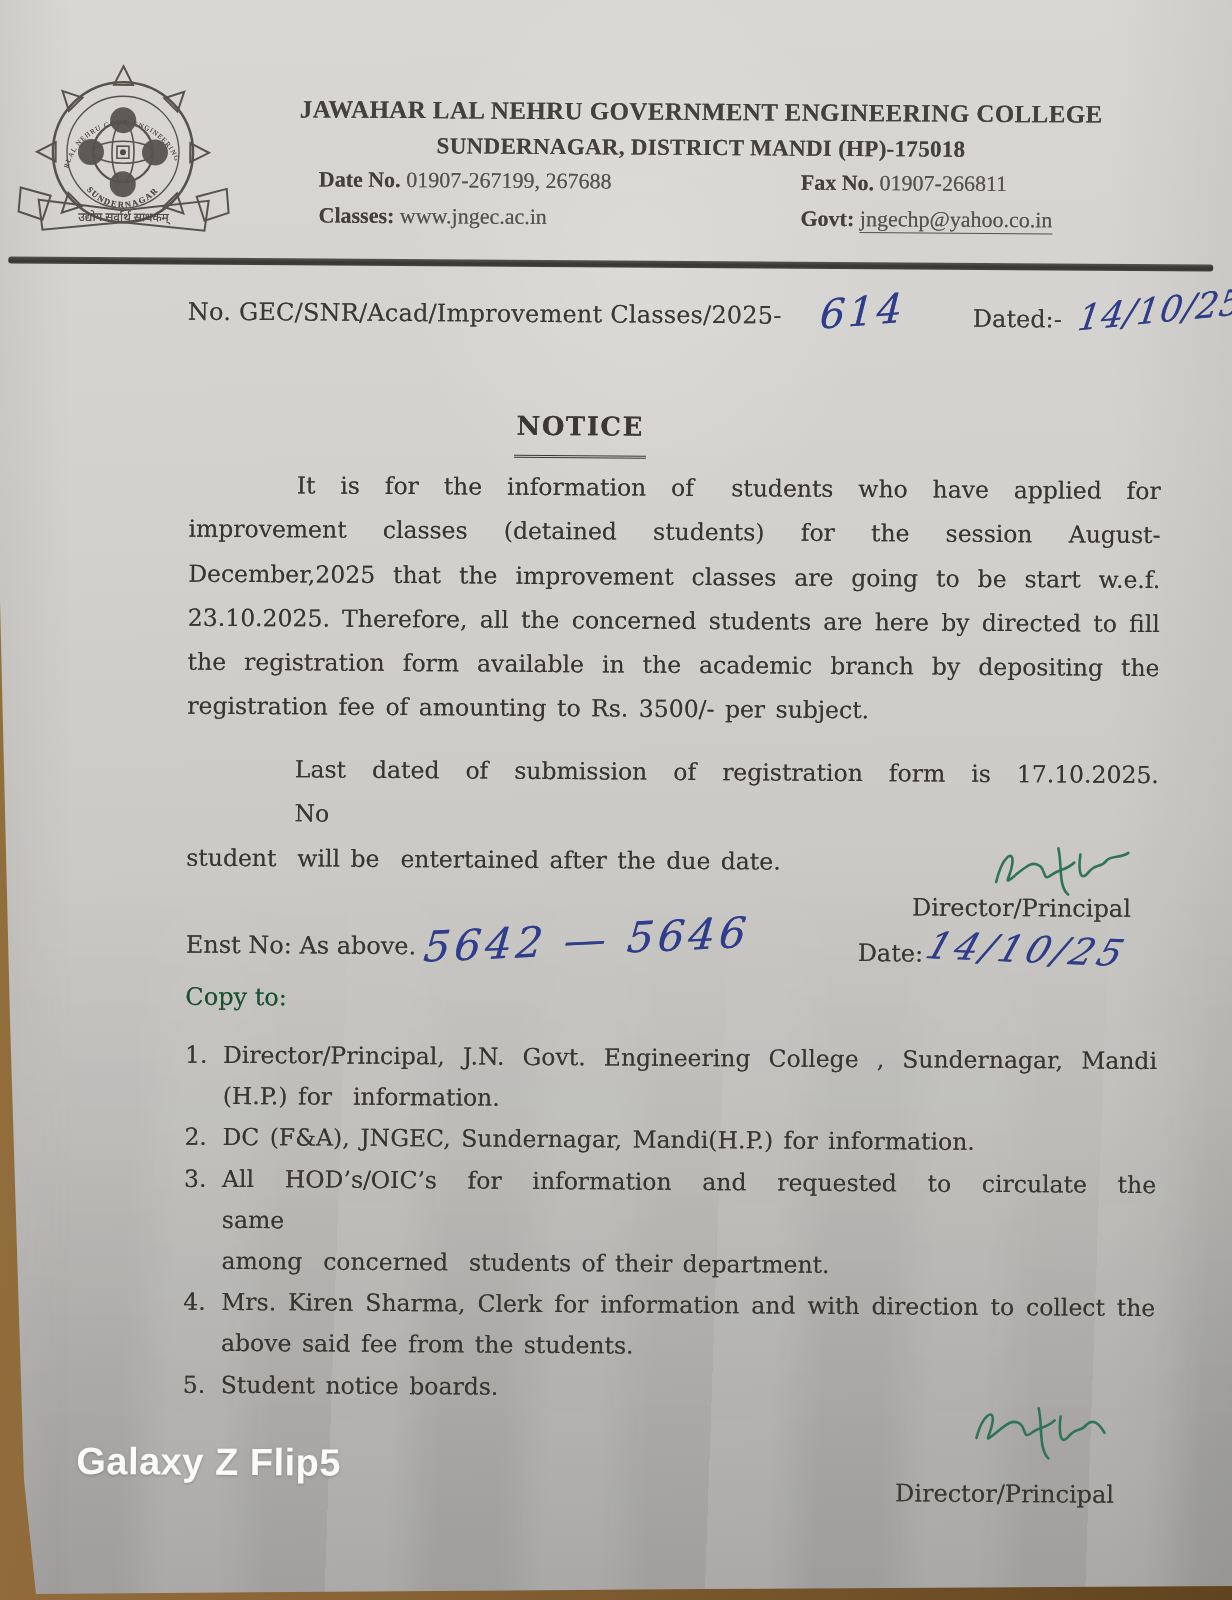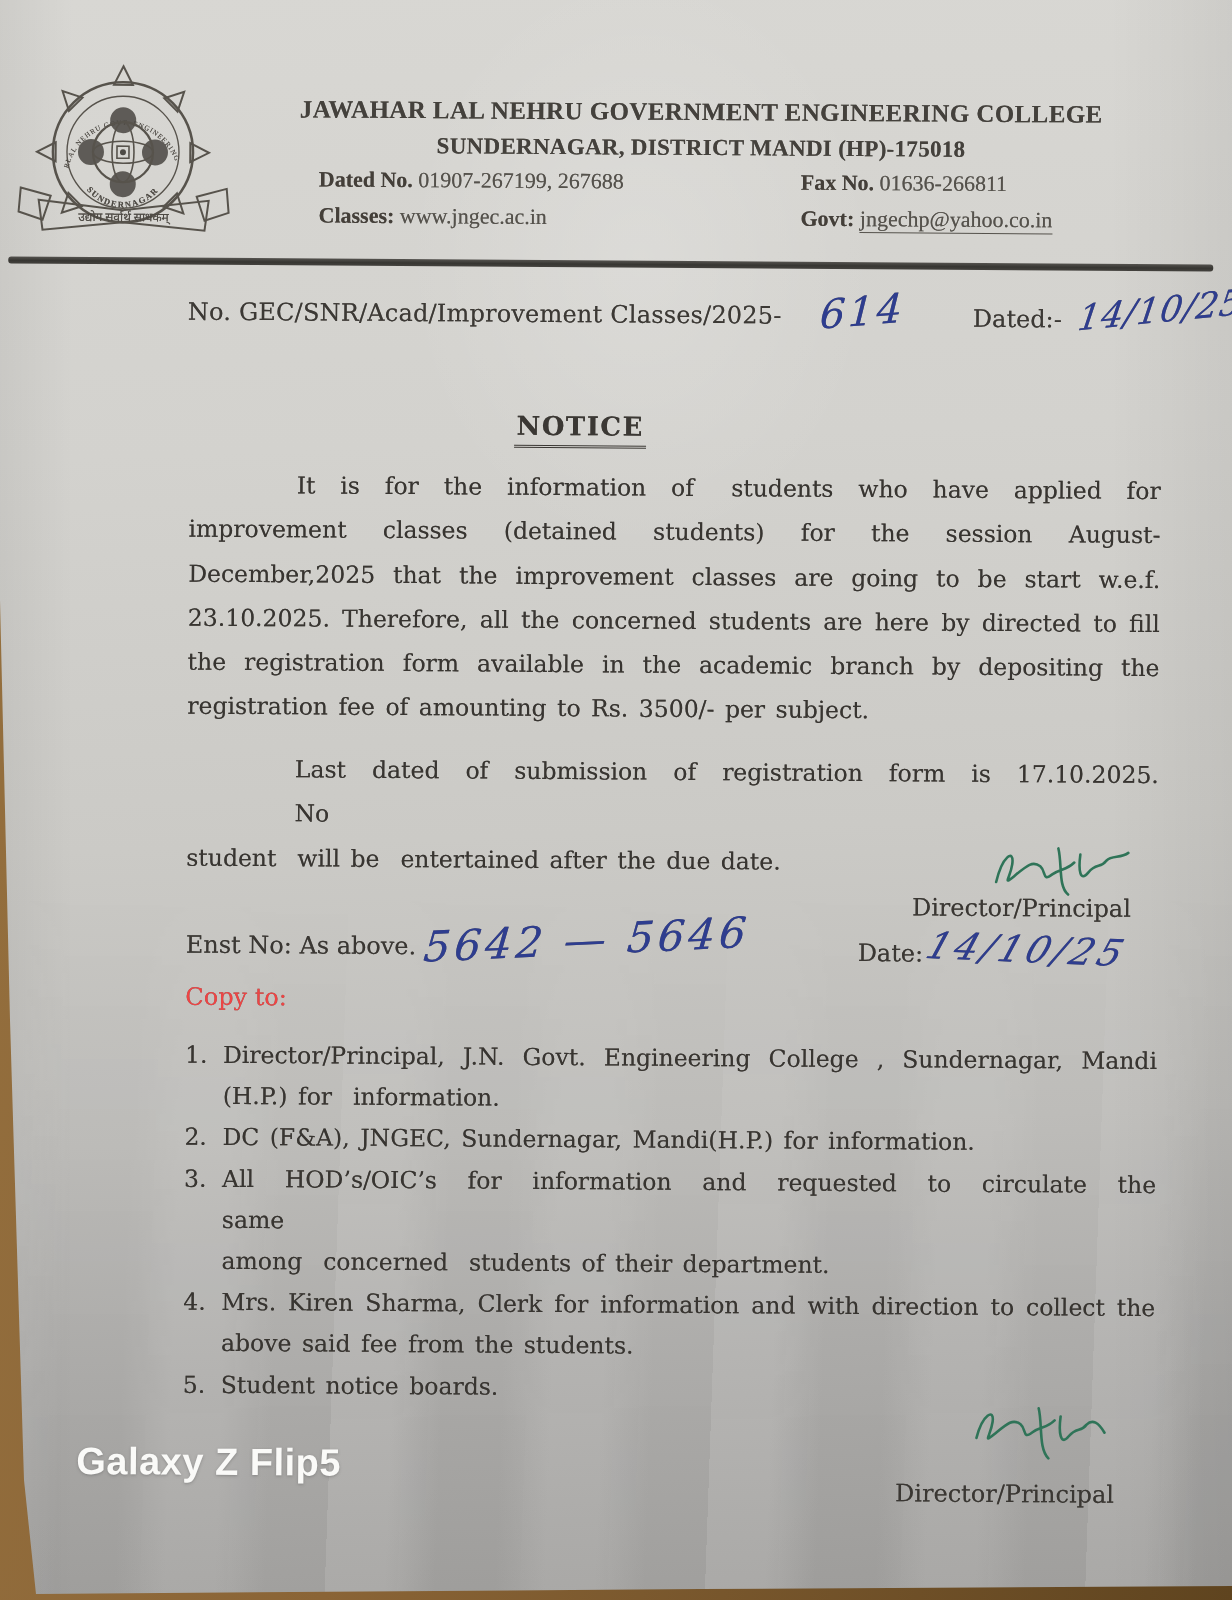--- a/index.html
+++ b/index.html
@@ -63,38 +63,38 @@
   .refline .lbl{letter-spacing:0.2px;}
   .hw{color:#2e3d8f;font-style:italic;font-family:"DejaVu Serif",serif;}
   .hw-614{position:absolute;left:632px;top:-14px;font-size:40px;transform:rotate(-5deg) skewX(-8deg);letter-spacing:3px;}
   .dated-lbl{position:absolute;left:785px;top:2px;text-align:right;}
   .hw-refdate{position:absolute;left:890px;top:-14px;font-size:35px;transform:rotate(-6deg) skewX(-14deg);letter-spacing:1px;}
   
   .notice-title{
     position:absolute;left:0;top:408px;width:1162px;text-align:center;
     font-weight:bold;font-size:26px;letter-spacing:1.5px;color:#3b3834;
   }
-  .notice-title span{border-bottom:3px double #3b3834;padding:0 2px 4px;}
+  .notice-title span{border-bottom:3px double #3b3834;padding:0 2px 14px;}
   .para{position:absolute;left:190px;width:972px;font-size:23.5px;line-height:44.3px;color:#383531;}
   .p1{top:462px;}
   .p2{top:746px;}
   .jline{text-align:justify;text-align-last:justify;white-space:pre-wrap;word-spacing:3px;}
   .lline{text-align:left;white-space:pre-wrap;word-spacing:3px;}
   .indent{padding-left:108px;}
   
   .sig-svg1{position:absolute;left:992px;top:836px;}
   .sig-svg2{position:absolute;left:974px;top:1396px;}
   .desig1{position:absolute;left:916px;top:888px;font-size:24px;color:#3a3733;}
   .desig2{position:absolute;left:903px;top:1474px;font-size:24px;color:#3a3733;}
   .date-row{position:absolute;left:862px;top:934px;font-size:24px;color:#3a3733;}
   .hw-sigdate{position:absolute;left:70px;top:-12px;font-size:37px;transform:rotate(2deg) skewX(-16deg);letter-spacing:4px;white-space:nowrap;}
   
   .enst{position:absolute;left:190px;top:930px;font-size:24px;color:#3a3733;}
   .hw-enst{position:absolute;left:428px;top:912px;font-size:42px;transform:rotate(-3deg) skewX(-8deg);letter-spacing:4px;white-space:nowrap;}
-  .copyto{position:absolute;left:190px;top:982px;font-size:24px;color:#ef4444;}
+  .copyto{position:absolute;left:190px;top:982px;font-size:24px;color:#14532d;}
   .copylist{position:absolute;left:190px;top:1034px;width:972px;font-size:23.5px;line-height:41.2px;color:#383531;}
   .copy-item{position:relative;padding-left:38px;}
   .copy-num{position:absolute;left:0;top:0;}
   .watermark{
     position:absolute;left:84px;top:1440px;
     font-family:"Liberation Sans","DejaVu Sans",sans-serif;
     font-weight:bold;font-size:38px;color:#fafaf8;
     text-shadow:0 1px 3px rgba(90,90,90,0.45);
     letter-spacing:0.5px;
   }
@@ -155,26 +155,26 @@
         <text x="107" y="157" text-anchor="middle" class="emblem-text" font-size="12">उद्योग सर्वार्थ साधकम्</text>
       </svg>
     </div>
 
     <div class="college-name">JAWAHAR LAL NEHRU GOVERNMENT ENGINEERING COLLEGE</div>
     <div class="college-addr">SUNDERNAGAR, DISTRICT MANDI (HP)-175018</div>
 
     <div class="contact">
       <div class="row">
         <div class="cell1">
-          <b>Dated No.</b>
+          <b>Date No.</b>
           <span class="val">01907-267199, 267688</span>
         </div>
         <div>
           <b>Fax No.</b>
-          <span class="val">01636-266811</span>
+          <span class="val">01907-266811</span>
         </div>
       </div>
       <div class="row">
         <div class="cell1">
           <b>Classes:</b>
           <span class="val">www.jngec.ac.in</span>
         </div>
         <div>
           <b>Govt:</b>
           <span class="val u">jngechp@yahoo.co.in</span>

